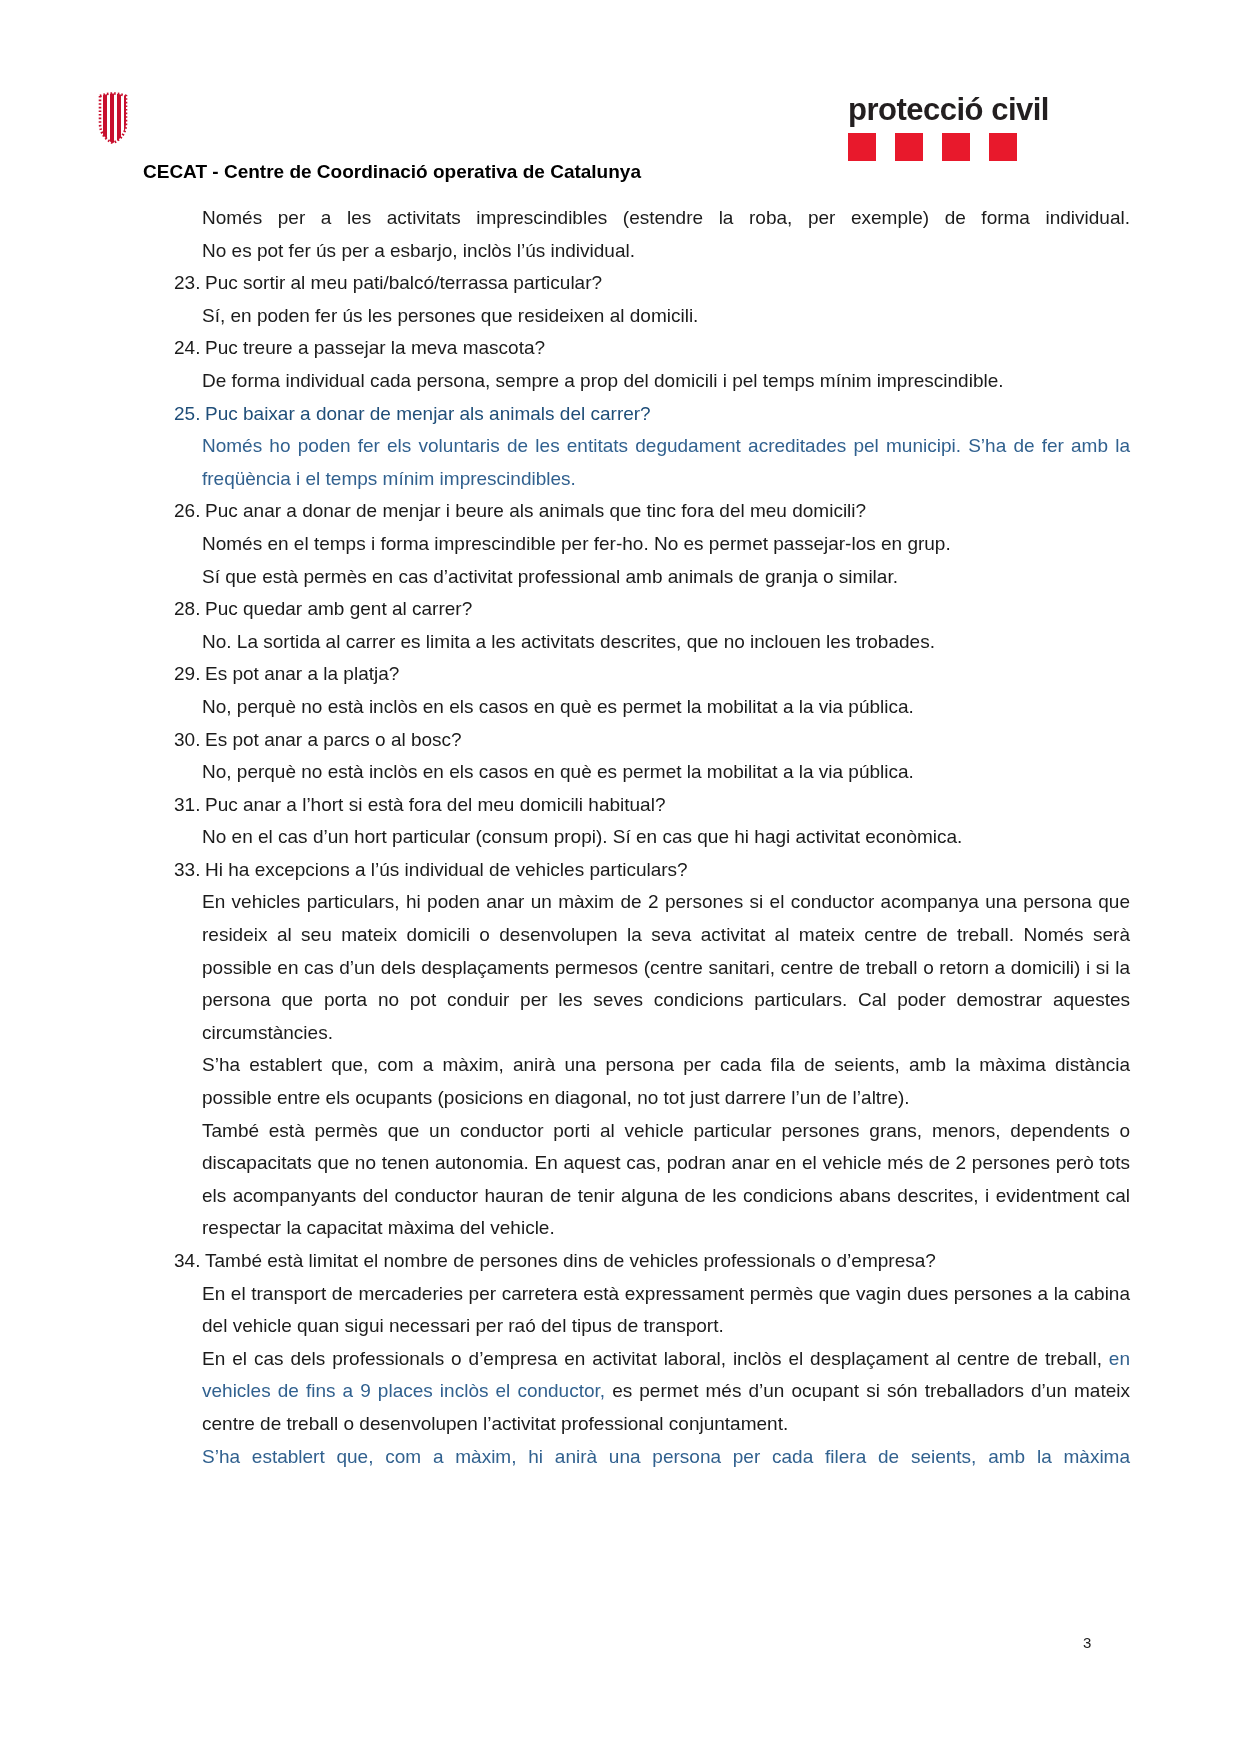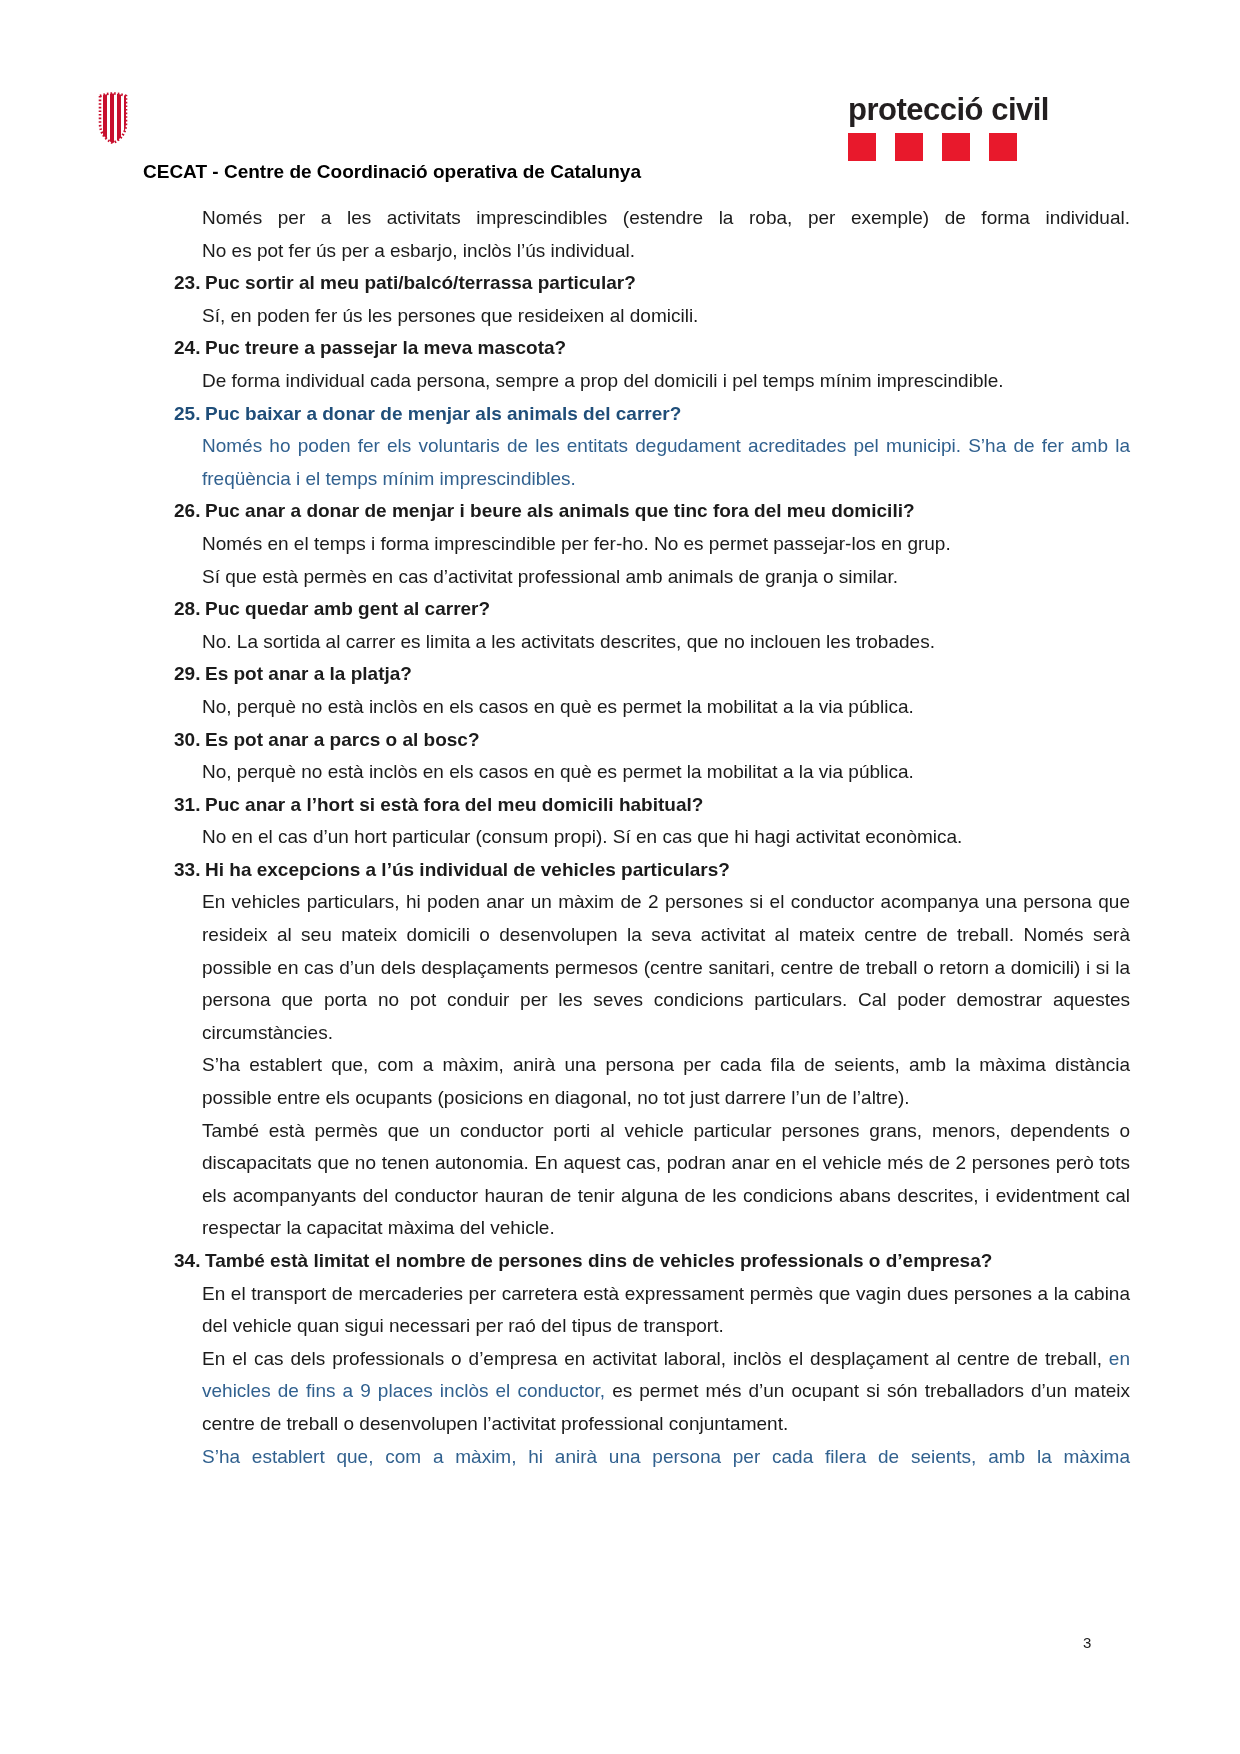--- a/index.html
+++ b/index.html
@@ -17,21 +17,21 @@
   .brand-name{font-size:31px;font-weight:bold;color:#231f20;letter-spacing:-0.5px;line-height:32px;}
   .brand-squares{display:flex;gap:19px;margin-top:7px;}
   .brand-squares .sq{width:28px;height:28px;background:var(--red,#E8192C);}
   .org-title{position:absolute;left:143px;top:161px;font-size:19px;font-weight:bold;color:#000000;}
   
   .content{position:absolute;left:134px;top:202px;width:956px;font-size:19px;line-height:32.6px;margin-left:40px;}
   p{margin:0;}
   .indent{margin-left:28px;}
   .justify{text-align:justify;}
   .stretch{text-align:justify;text-align-last:justify;}
-  .qline{display:flex;font-weight:bold;}
+  .qline{display:flex;font-weight:normal;}
   .qline .num{flex:none;width:31px;}
   .blue-head{color:var(--blue-head,#1F4E79);}
   .blue{color:var(--blue,#31618F);}
   
   .page-num{position:absolute;left:1083px;top:1634px;font-size:15px;color:#1b1b1b;}
 </style>
 </head>
 <body>
 
 <div class="gencat">

